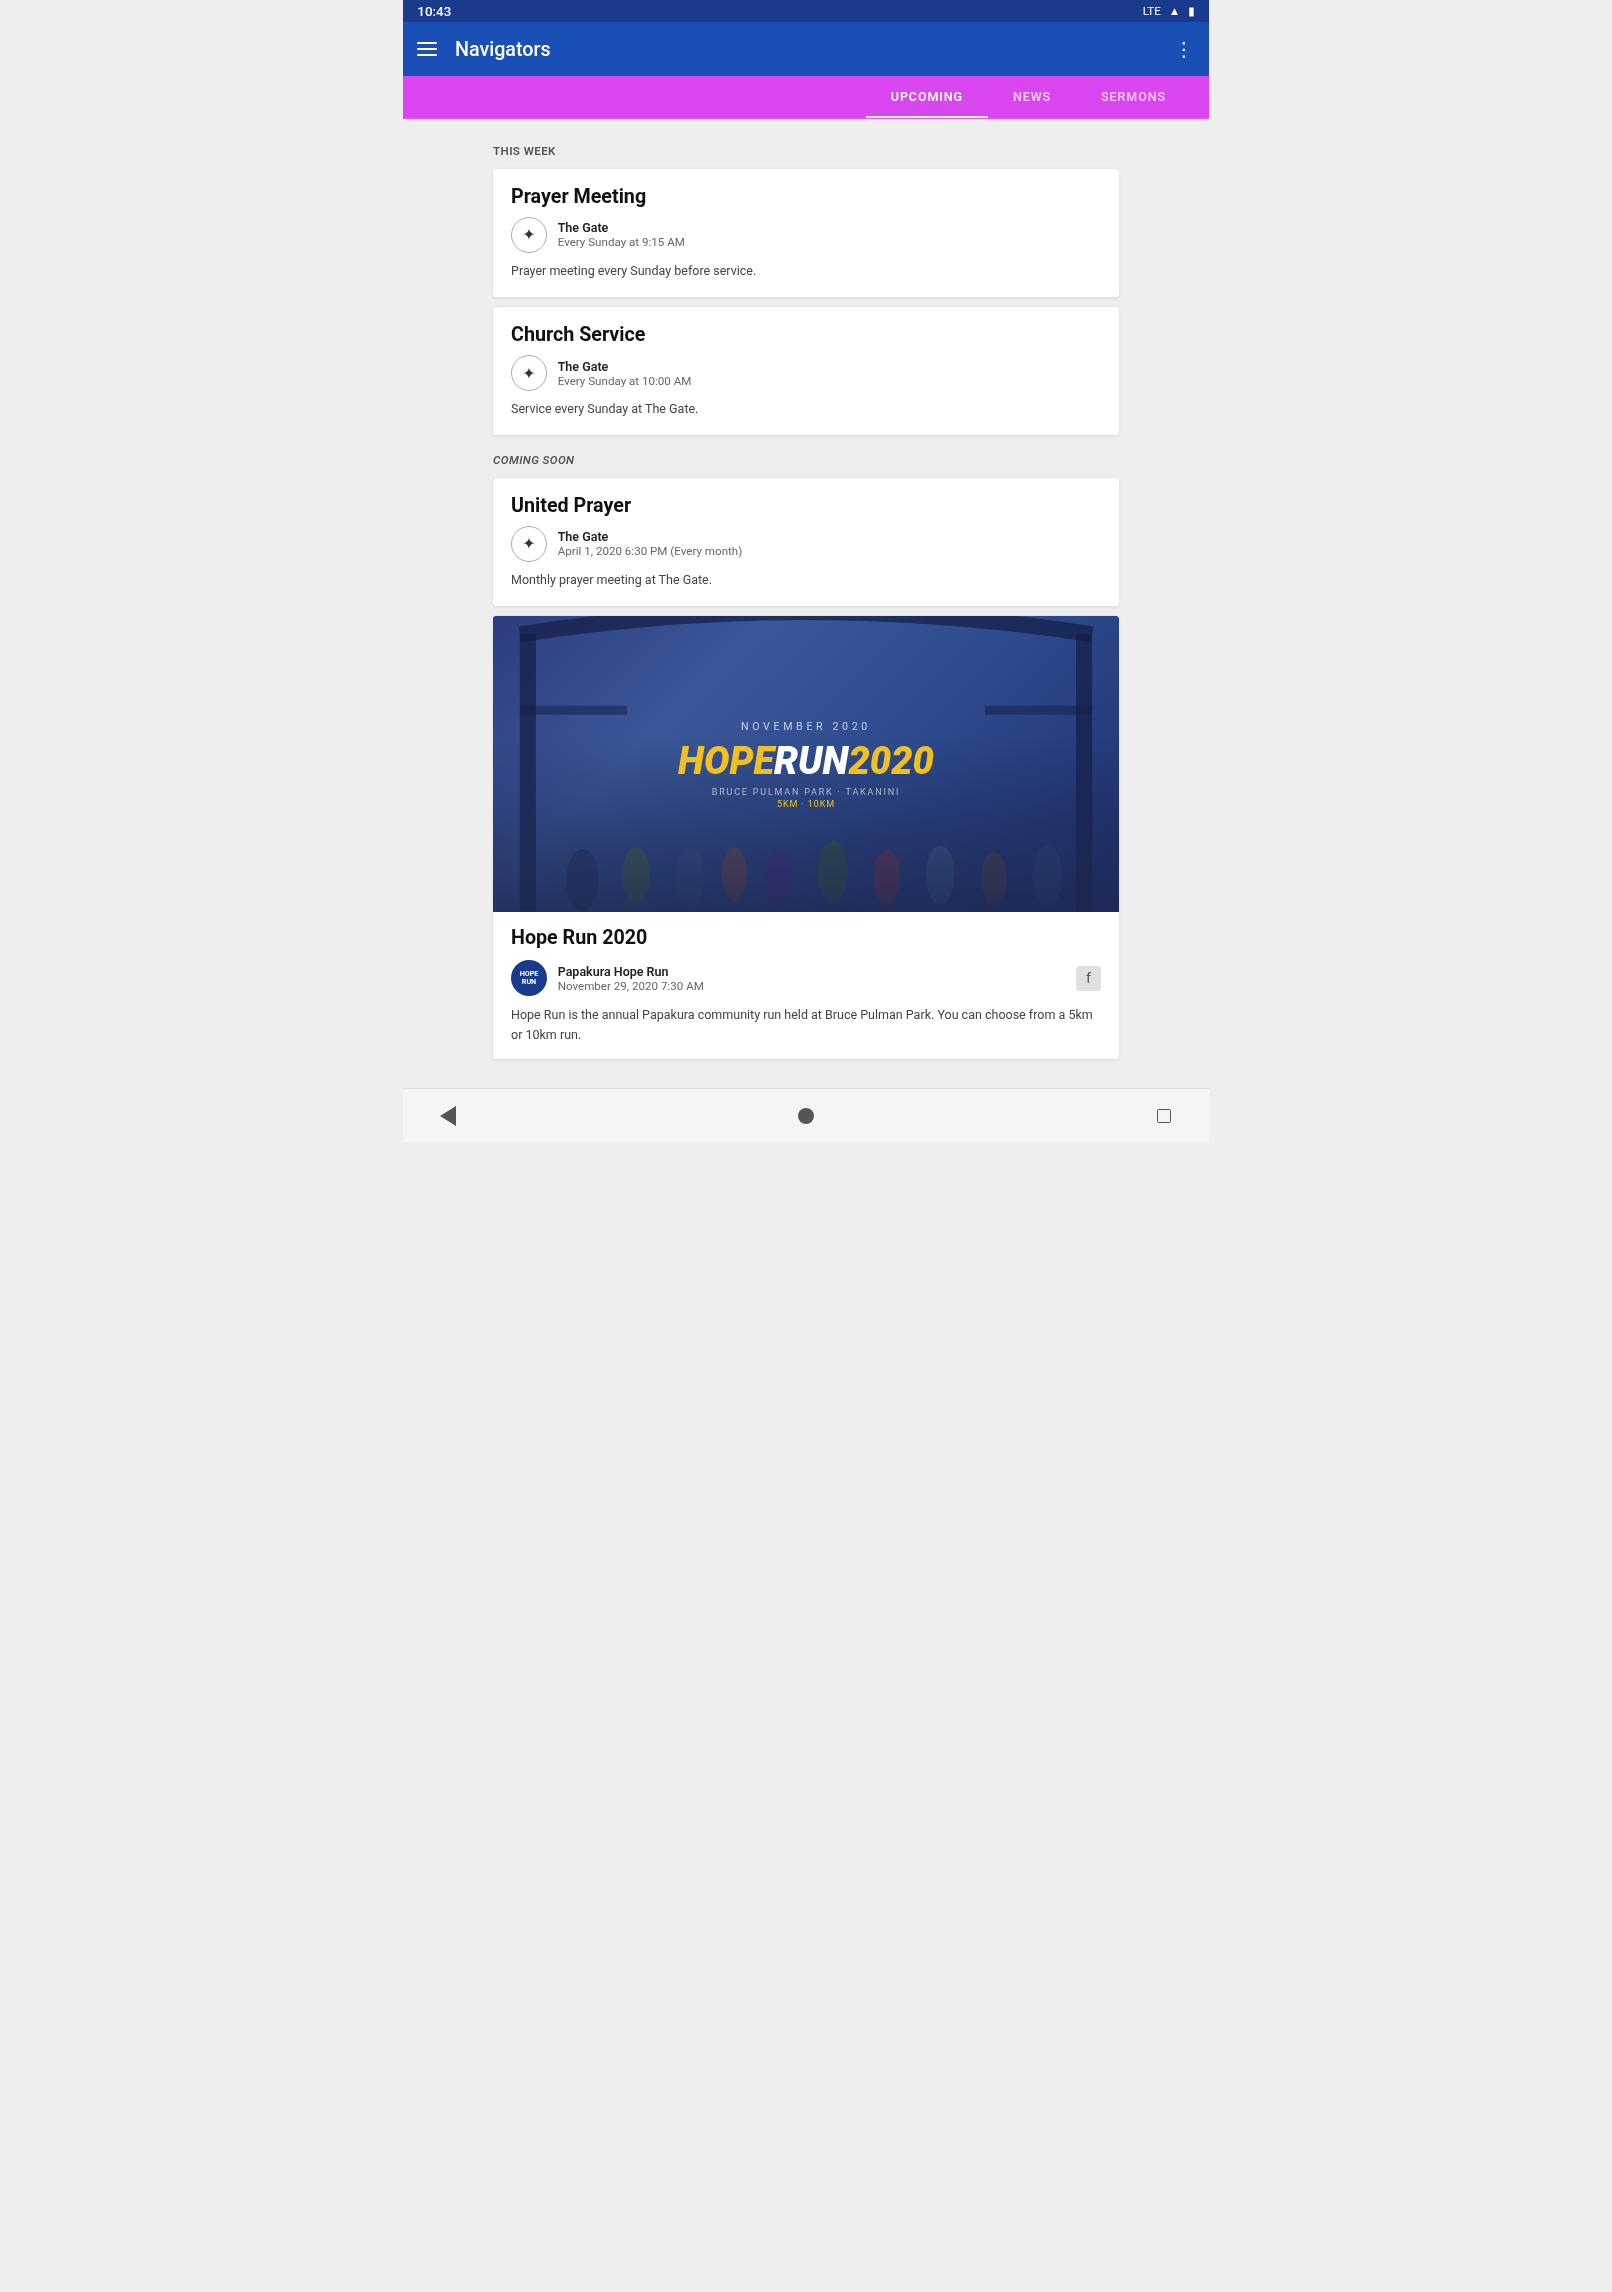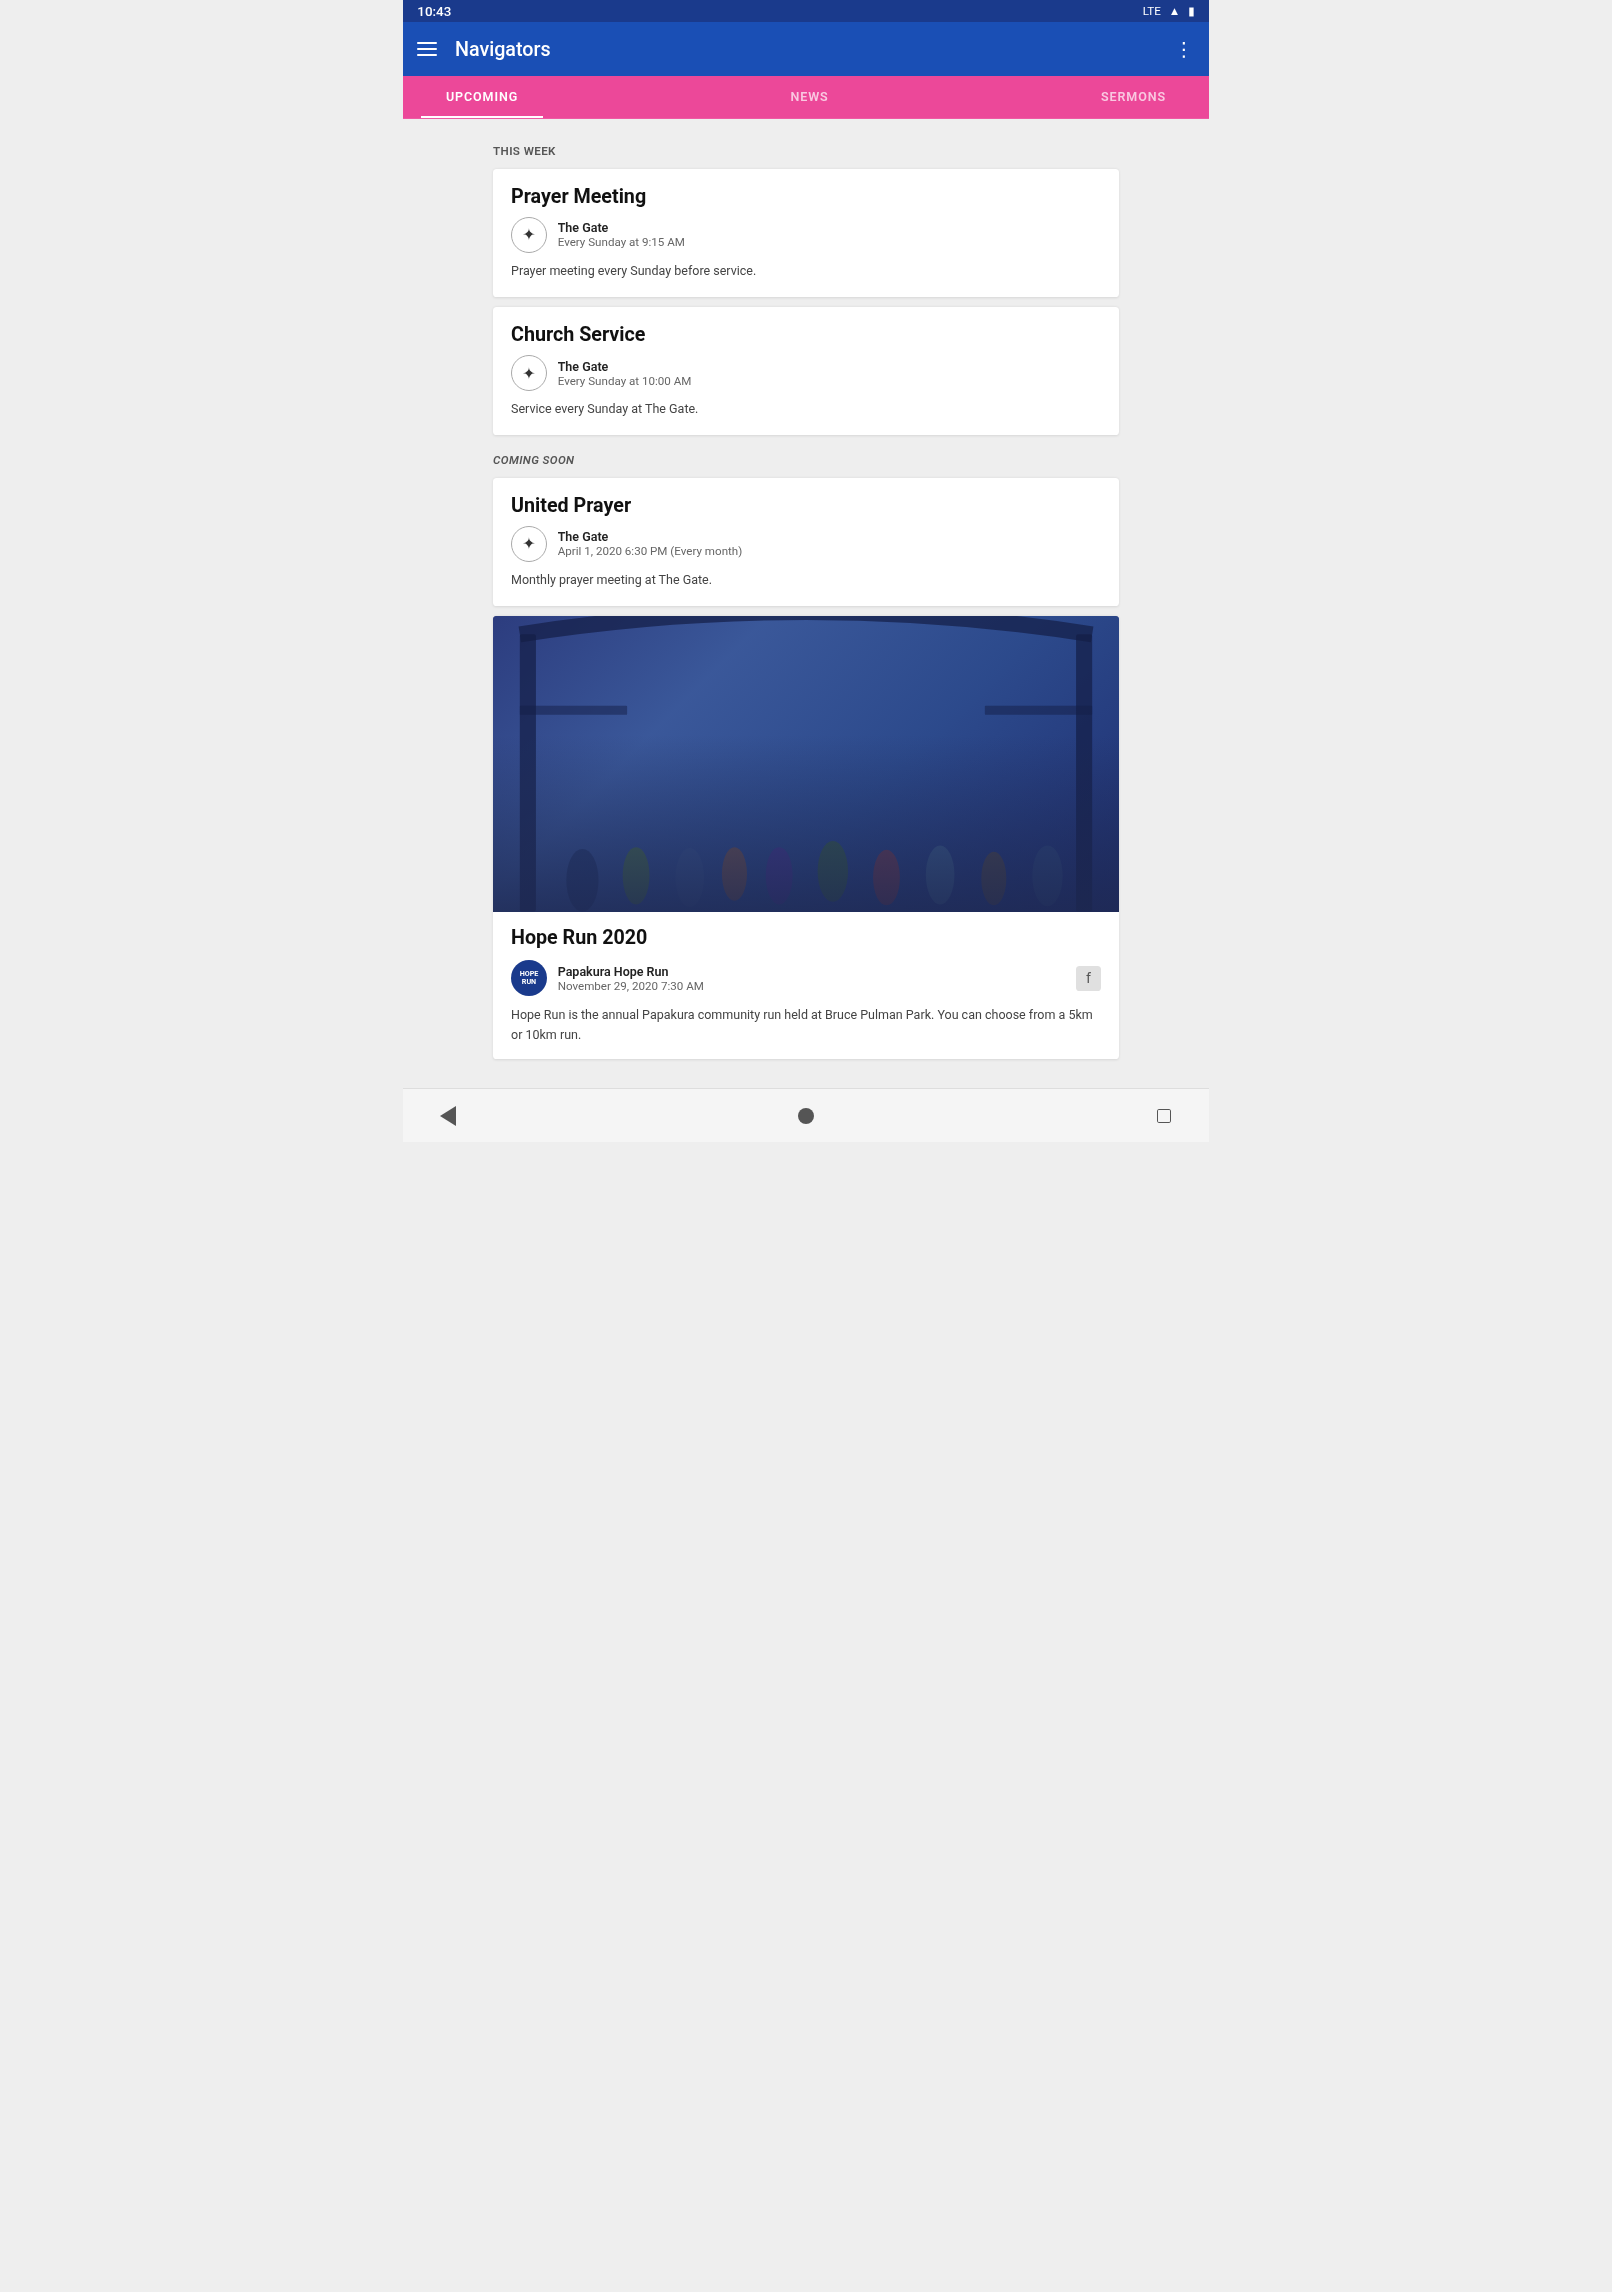--- a/index.html
+++ b/index.html
@@ -71,23 +71,23 @@
     }
     .more-icon {
       font-size: 19.7px;
       color: white;
       cursor: pointer;
       letter-spacing: 0.9px;
     }
 
     
     .tab-bar {
-      background: #ec4899;
-      display: flex;
-      justify-content: space-between;
+      background: #d946ef;
+      display: flex;
+      justify-content: flex-end;
       padding: 0 18px;
       border-bottom: 0.9px solid rgba(255,255,255,0.1);
     }
     .tab-item {
       color: rgba(255,255,255,0.7);
       font-size: 12.5px;
       font-weight: 600;
       padding: 12.5px 25px;
       cursor: pointer;
       letter-spacing: 0.9px;
@@ -488,20 +488,28 @@
         <ellipse cx="320" cy="290" rx="15" ry="32" fill="rgba(80,50,150,0.6)"></ellipse>
         <ellipse cx="380" cy="285" rx="17" ry="34" fill="rgba(60,100,60,0.7)"></ellipse>
         <ellipse cx="440" cy="292" rx="15" ry="31" fill="rgba(150,60,60,0.6)"></ellipse>
         <ellipse cx="500" cy="289" rx="16" ry="33" fill="rgba(70,110,150,0.6)"></ellipse>
         <ellipse cx="560" cy="293" rx="14" ry="30" fill="rgba(100,80,50,0.6)"></ellipse>
         <ellipse cx="620" cy="290" rx="17" ry="34" fill="rgba(50,80,130,0.6)"></ellipse>
       </svg>
 
       <div class="crowd-layer"></div>
 
+      <div class="hope-run-text-overlay">
+        <div class="november-label">NOVEMBER 2020</div>
+        <div class="hope-run-logo">
+          <span class="hope-text">HOPE</span><span class="run-text">RUN</span><span class="year-text">2020</span>
+        </div>
+        <div class="location-label">BRUCE PULMAN PARK · TAKANINI</div>
+        <div class="distance-label">5KM · 10KM</div>
+      </div>
     </div>
 
     <div class="hope-run-details">
       <div class="hope-run-title">Hope Run 2020</div>
       <div class="hope-run-meta">
         <div class="hope-run-org">
           <div class="hope-run-avatar">
             <div class="hope-run-avatar-text">HOPE<br>RUN</div>
           </div>
           <div class="hope-run-org-info">

